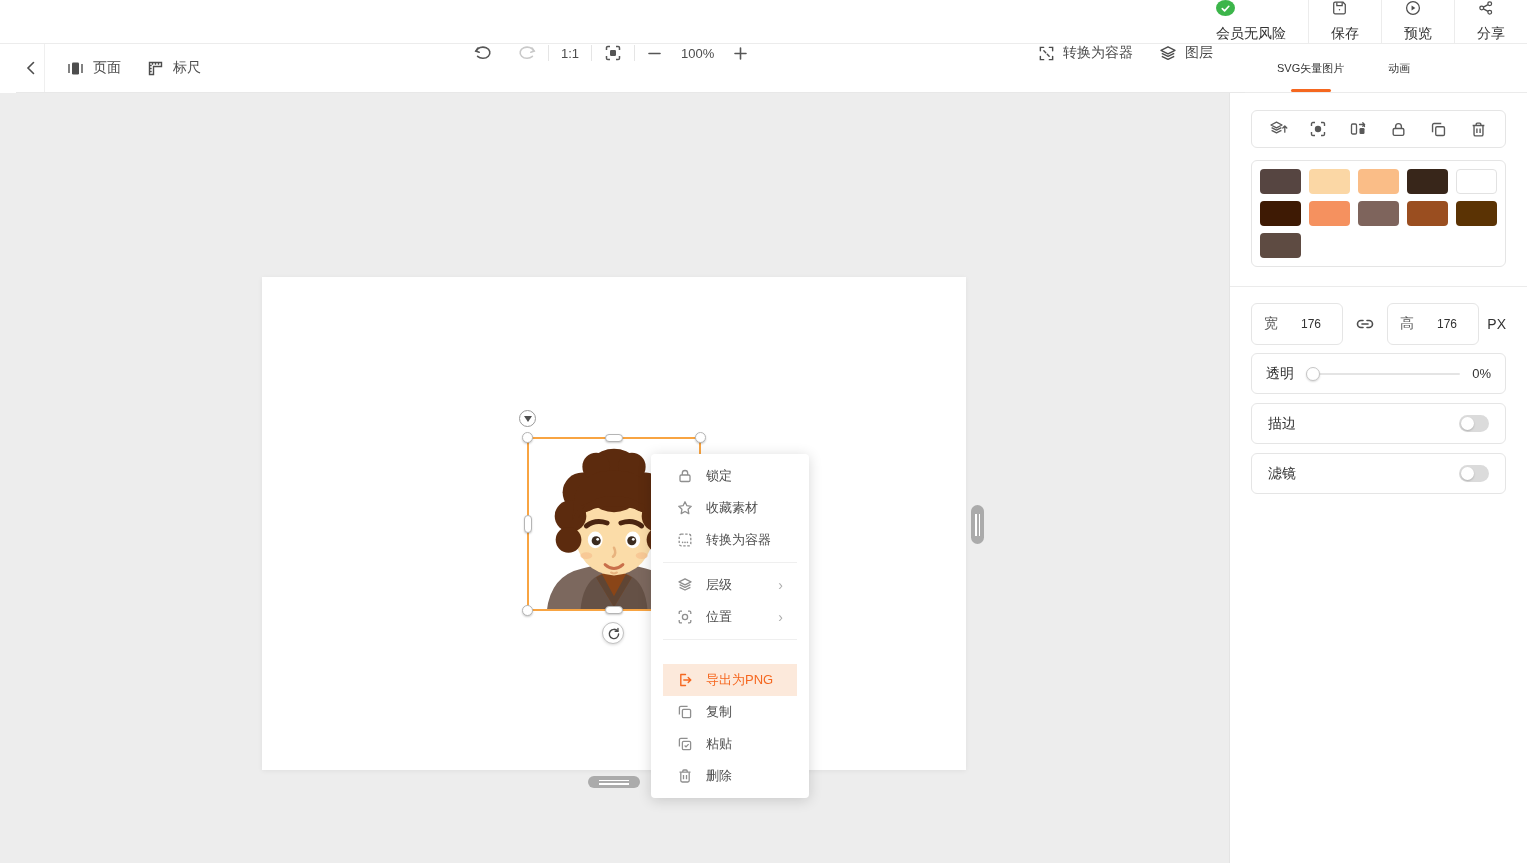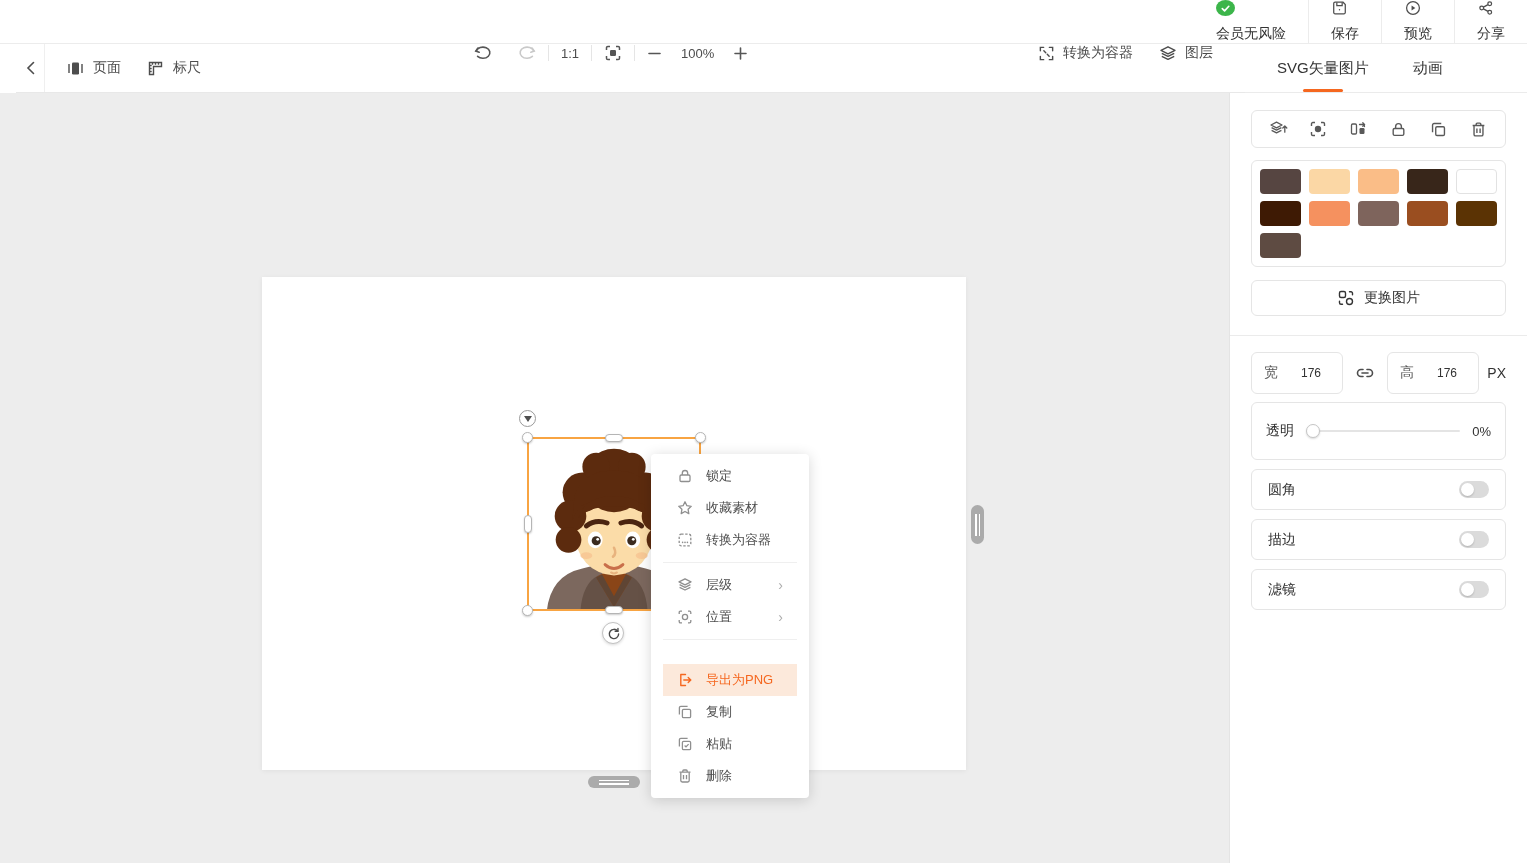--- a/index.html
+++ b/index.html
@@ -59,39 +59,39 @@
     box-shadow:0 2px 14px rgba(0,0,0,.16); padding:6px 12px; z-index:10; }
   .ctx-item { height:32px; display:flex; align-items:center; padding:0 14px; gap:13px; font-size:13px; color:#4D4D4D; cursor:pointer; }
   .ctx-item svg { flex:0 0 auto; }
   .ctx-item.hl { background:#FCE9DB; color:#F5671F;margin-top:24px; }
   .ctx-chevron { margin-left:auto; color:#ADADAD; font-size:14px; line-height:1; }
   .ctx-divider { height:1px; background:#EFEFEF; margin:6px 0; }
 
   
   .panel { position:absolute; left:1229px; top:44px; width:298px; height:819px; background:#fff; border-left:1px solid #E4E4E4; }
   .panel-tabs { height:49px; border-bottom:1px solid #EBEBEB; display:flex; align-items:center; padding-left:47px; gap:44px; position:relative; }
-  .p-tab { font-size:15px; color:#333; cursor:pointer; position:relative; height:100%; display:flex; align-items:center; }
+  .p-tab { font-size:11px; color:#333; cursor:pointer; position:relative; height:100%; display:flex; align-items:center; }
   .p-tab .underline { position:absolute; bottom:0; left:50%; transform:translateX(-50%); width:40px; height:3px; background:#F5671F; border-radius:2px; }
   .panel-body { padding:17px 21px 0 21px; }
   .card { border:1px solid #E5E5E5; border-radius:6px; }
   .icon-row { height:38px; display:flex; align-items:center; justify-content:space-around; padding:0 6px; }
   .icon-row .icon-btn { width:26px; height:26px; color:#595959; }
   .swatches { margin-top:12px; padding:8px; display:grid; grid-template-columns:repeat(5,1fr); gap:7px 8px; }
   .swatch { height:25px; border-radius:4px; cursor:pointer; }
   .swatch.white { border:1px solid #E2E2E2; }
   .replace-btn { margin-top:13px; height:36px; display:flex; align-items:center; justify-content:center; gap:9px;
     font-size:14px; color:#333; cursor:pointer; }
   .panel-divider { margin:19px -21px 0 -21px; border-top:1px solid #EBEBEB; }
   .size-row { margin-top:16px; display:flex; align-items:center; }
   .size-box { width:92px; height:42px; border:1px solid #E5E5E5; border-radius:6px; display:flex; align-items:center; padding:0 12px; gap:14px; }
   .size-box .lbl { font-size:14px; color:#595959; }
   .size-box .val { font-size:12px; color:#333; flex:1; text-align:center; }
   .link-icon { width:44px; display:flex; align-items:center; justify-content:center; color:#4D4D4D; cursor:pointer; }
   .px-lbl { margin-left:auto; font-size:14px; color:#333; }
-  .opacity-card { margin-top:8px; height:58px; display:flex; align-items:center; padding:14px 14px; }
+  .opacity-card { margin-top:8px; height:41px; display:flex; align-items:center; padding:14px 14px; }
   .opacity-card .lbl { font-size:14px; color:#333; }
   .slider { flex:1; position:relative; height:14px; margin:0 12px; cursor:pointer; }
   .slider .track { position:absolute; left:0; right:0; top:6px; height:2px; background:#E4E4E4; border-radius:1px; }
   .slider .knob { position:absolute; left:0; top:0; width:14px; height:14px; background:#fff; border:1px solid #C6C6C6;
     border-radius:50%; box-shadow:0 1px 2px rgba(0,0,0,.15); }
   .opacity-card .val { font-size:13px; color:#333; }
   .toggle-card { margin-top:9px; height:41px; display:flex; align-items:center; justify-content:space-between; padding:0 16px; }
   .toggle-card .lbl { font-size:14px; color:#333; }
   .toggle { width:30px; height:17px; border-radius:9px; background:#DBDBDB; position:relative; cursor:pointer; }
   .toggle .knob { position:absolute; left:2px; top:2px; width:13px; height:13px; border-radius:50%; background:#fff; box-shadow:0 1px 2px rgba(0,0,0,.2); }
@@ -435,28 +435,20 @@
         <span class="swatch" style="background: rgb(56, 38, 26);"></span>
         <span class="swatch white" style="background: rgb(255, 255, 255);"></span>
         <span class="swatch" style="background: rgb(62, 26, 4);"></span>
         <span class="swatch" style="background: rgb(245, 145, 95);"></span>
         <span class="swatch" style="background: rgb(126, 100, 92);"></span>
         <span class="swatch" style="background: rgb(154, 78, 32);"></span>
         <span class="swatch" style="background: rgb(91, 51, 4);"></span>
         <span class="swatch" style="background: rgb(94, 75, 66);"></span>
       </div>
 
-      <div class="card replace-btn">
-        <svg width="18" height="18" viewBox="0 0 18 18" fill="none" stroke="#333" stroke-width="1.4">
-            <rect x="2.5" y="2.5" width="6" height="6" rx="1.5"></rect>
-            <rect x="9.5" y="9.5" width="6" height="6" rx="3"></rect>
-            <path d="M12.5 2.8 h1.5 a1.5 1.5 0 0 1 1.5 1.5 v1.5 M5.5 15.2 H4 a1.5 1.5 0 0 1 -1.5 -1.5 v-1.5" stroke-linecap="round"></path>
-          </svg>
-        <span>更换图片</span>
-      </div>
 
       <div class="panel-divider"></div>
 
       <div class="size-row">
         <div class="size-box">
           <span class="lbl">宽</span>
           <span class="val">176</span>
         </div>
         <span class="link-icon">
           <svg width="20" height="14" viewBox="0 0 20 14" fill="none" stroke="#4D4D4D" stroke-width="1.6" stroke-linecap="round">
@@ -475,26 +467,20 @@
       <div class="card opacity-card">
         <span class="lbl">透明</span>
         <div class="slider">
           <span class="track"></span>
           <span class="knob"></span>
         </div>
         <span class="val">0%</span>
       </div>
 
       <div class="card toggle-card">
-        <span class="lbl">圆角</span>
-        <span class="toggle">
-            <span class="knob"></span>
-          </span>
-      </div>
-      <div class="card toggle-card">
         <span class="lbl">描边</span>
         <span class="toggle">
             <span class="knob"></span>
           </span>
       </div>
       <div class="card toggle-card">
         <span class="lbl">滤镜</span>
         <span class="toggle">
             <span class="knob"></span>
           </span>

